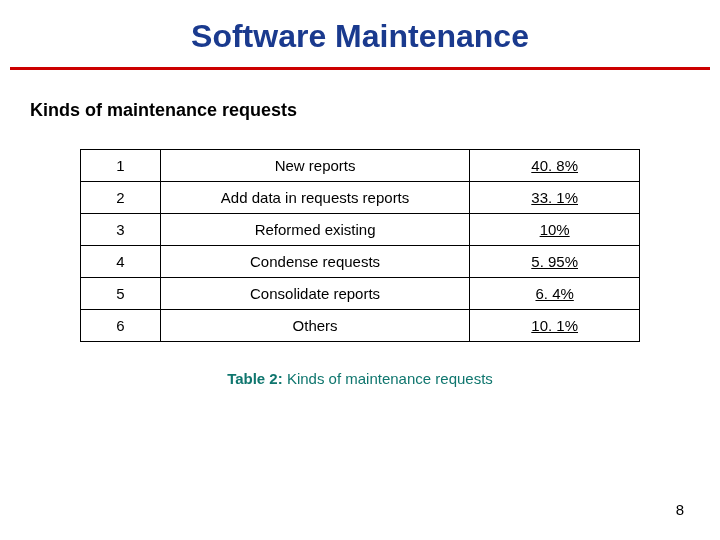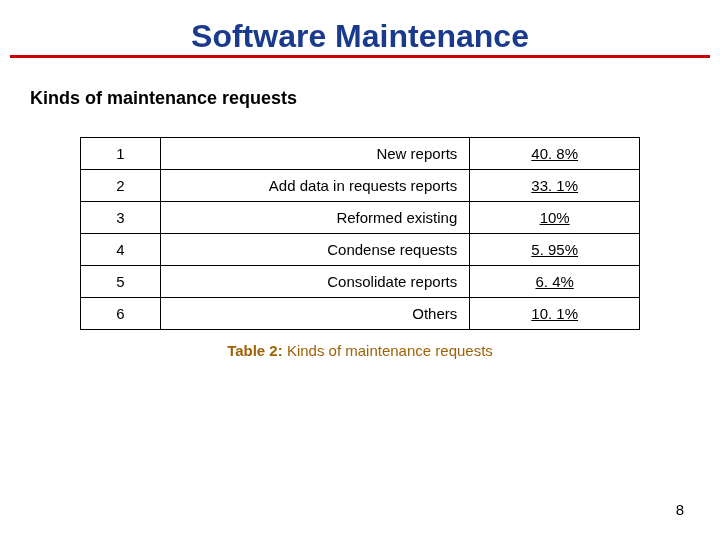--- a/index.html
+++ b/index.html
@@ -10,20 +10,21 @@
       font-family: Arial, sans-serif;
       position: relative;
       overflow: hidden;
     }
     .title {
       text-align: center;
       font-size: 32px;
       font-weight: bold;
       color: #1a3a8e;
       padding-top: 18px;
+      padding-bottom: 12px;
       font-family: "Comic Sans MS", "Segoe UI", sans-serif;
     }
     .hr-line {
       height: 3px;
       background: #cc0000;
       margin: 0 10px 30px 10px;
     }
     .subtitle {
       font-size: 18px;
       font-weight: bold;
@@ -45,32 +46,32 @@
       font-size: 15px;
       color: #000;
       vertical-align: middle;
     }
     td.col-num {
       width: 80px;
       text-align: center;
     }
     td.col-desc {
       width: 310px;
-      text-align: right;
+      text-align: center;
     }
     td.col-pct {
       width: 170px;
       text-align: center;
       text-decoration: underline;
     }
     .caption {
       text-align: center;
       font-size: 15px;
-      color: #a16207;
-      margin-top: 12px;
+      color: #0f766e;
+      margin-top: 28px;
     }
     .caption .bold { font-weight: bold; }
     .page-num {
       position: absolute;
       bottom: 22px;
       right: 36px;
       font-size: 15px;
       color: #000;
     }
   </style>

